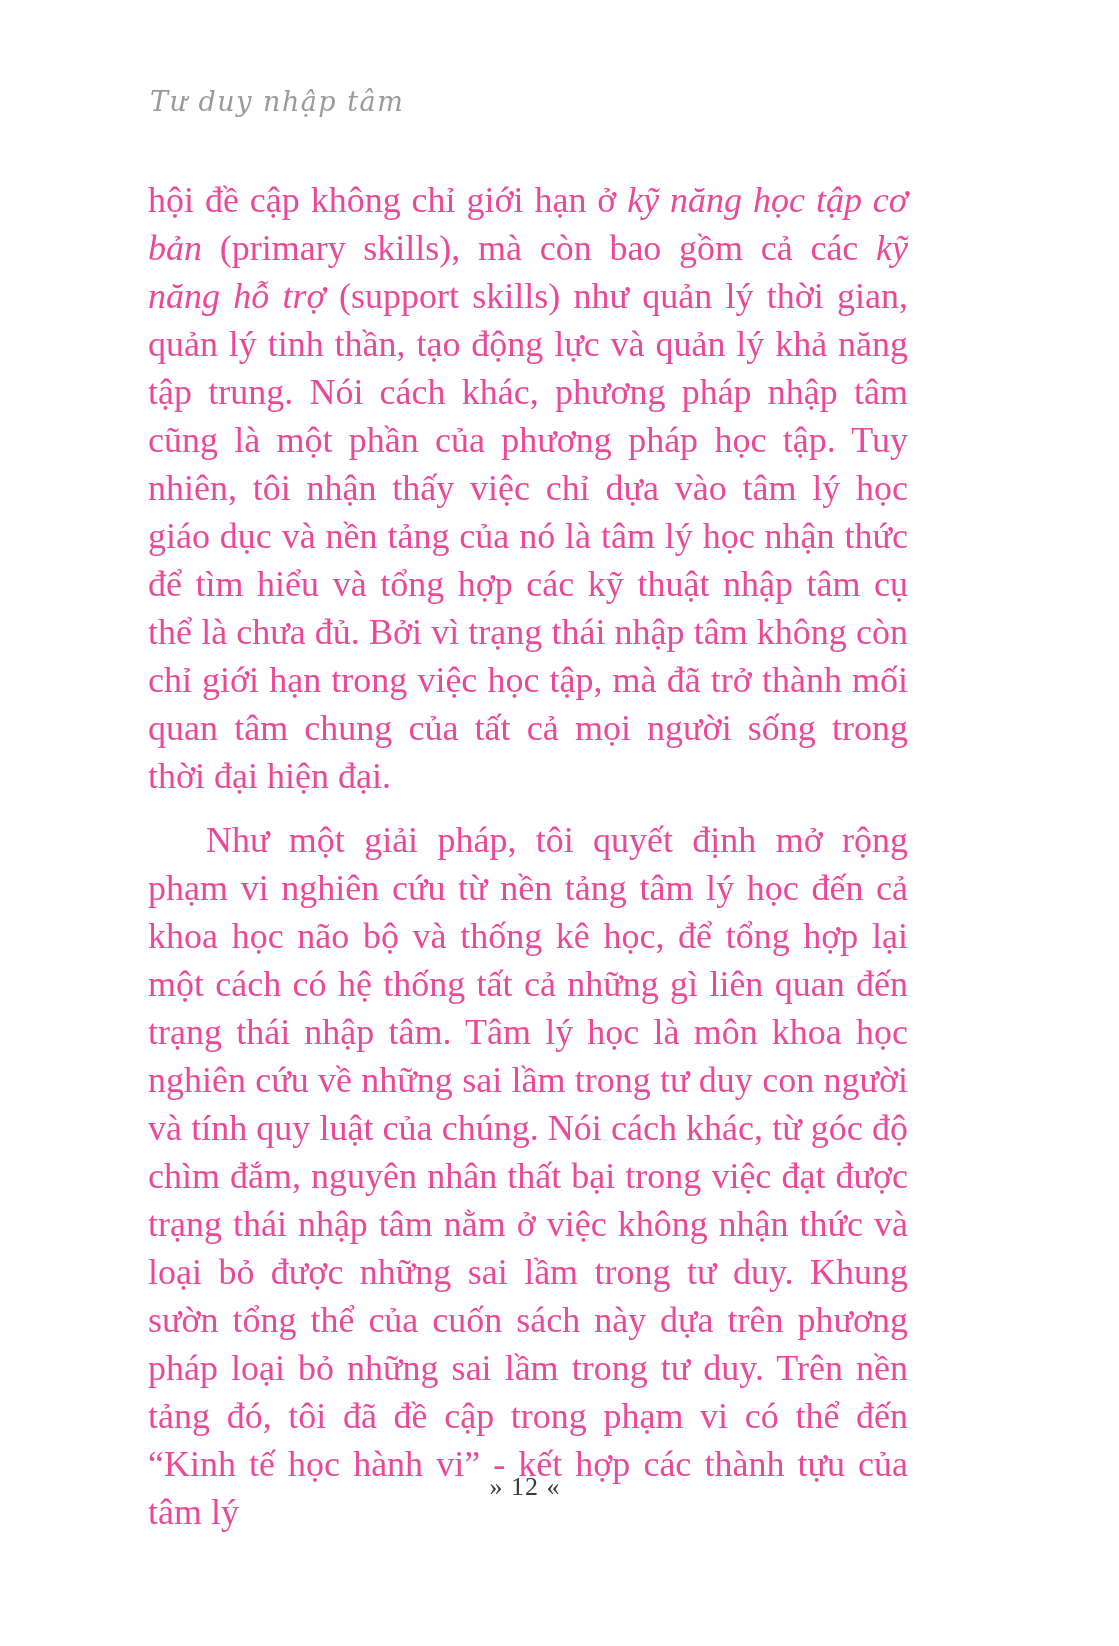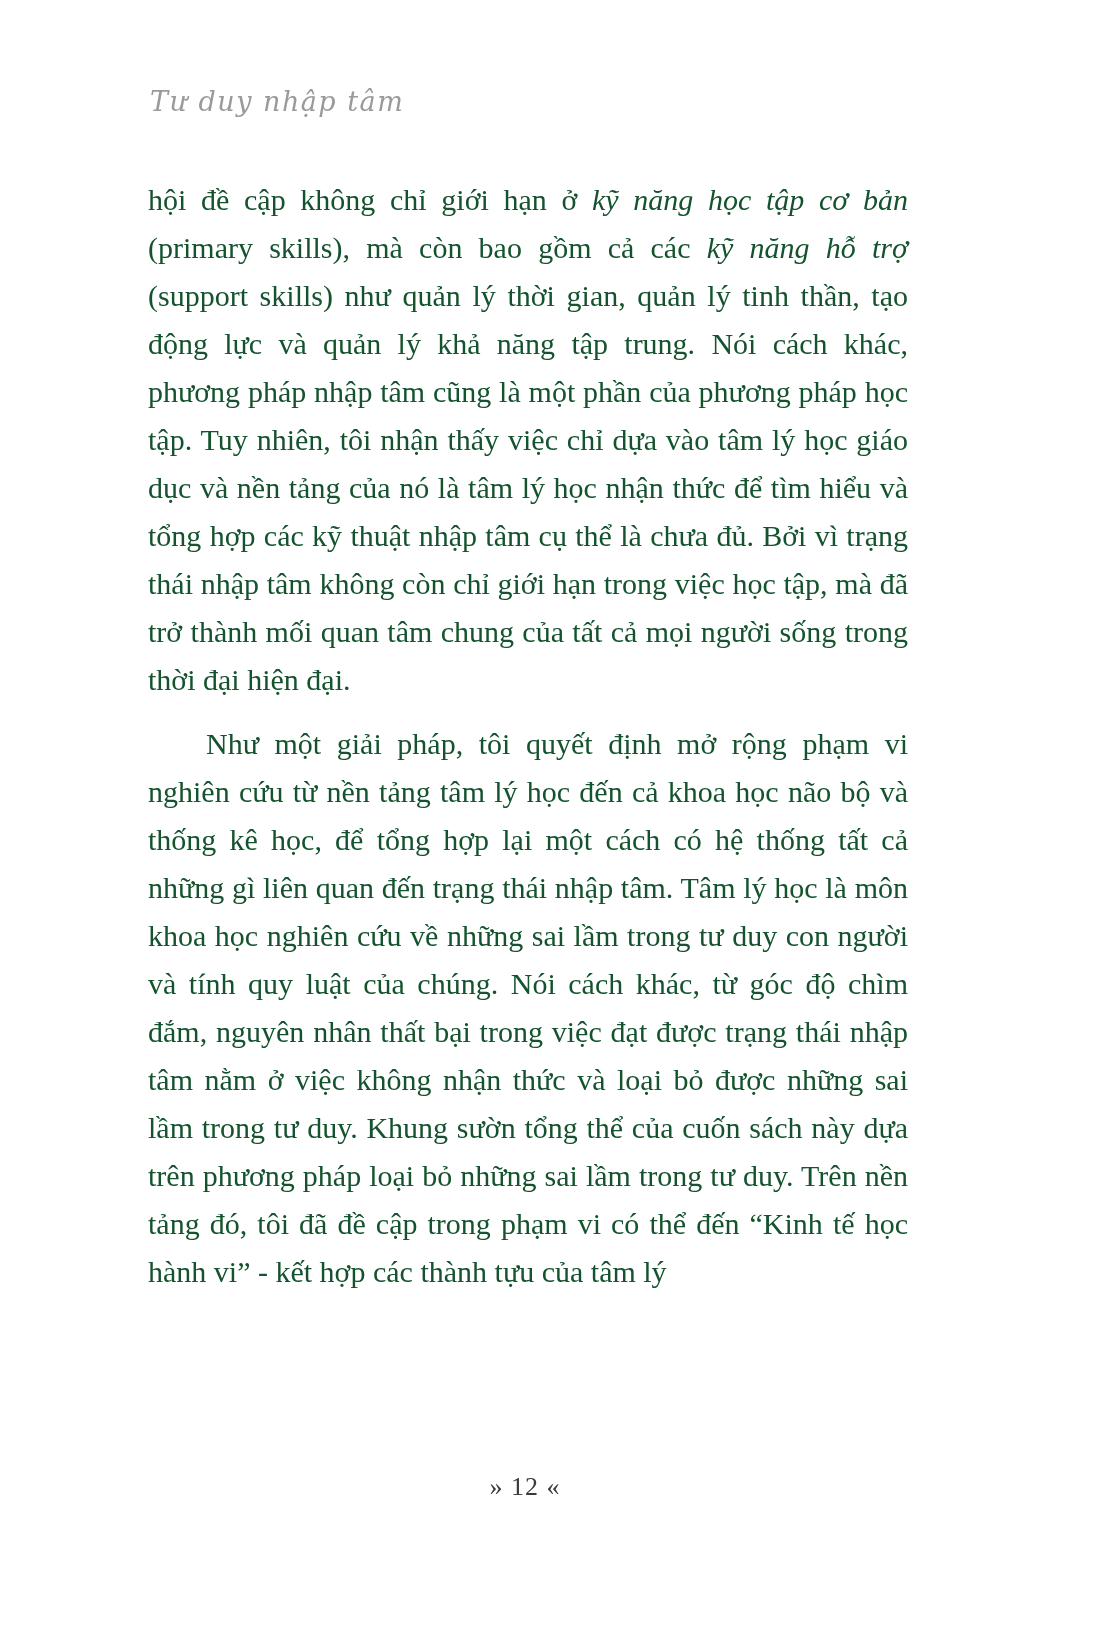--- a/index.html
+++ b/index.html
@@ -25,22 +25,22 @@
     font-style: italic;
     font-size: 27px;
     color: #9a9a9a;
     letter-spacing: 1.5px;
   }
   .body-text {
     position: absolute;
     left: 148px;
     top: 176px;
     width: 760px;
-    color: #14532d;
-    font-size: 30px;
+    color: #ec4899;
+    font-size: 36px;
     line-height: 48px;
     text-align: justify;
     text-justify: inter-word;
     font-family: Liberation Serif, serif;
   }
   .para { margin: 0; }
   .para + .para { margin-top: 16px; }
   .para.indented { text-indent: 58px; }
   .run-italic { font-style: italic; }
   .page-number {

